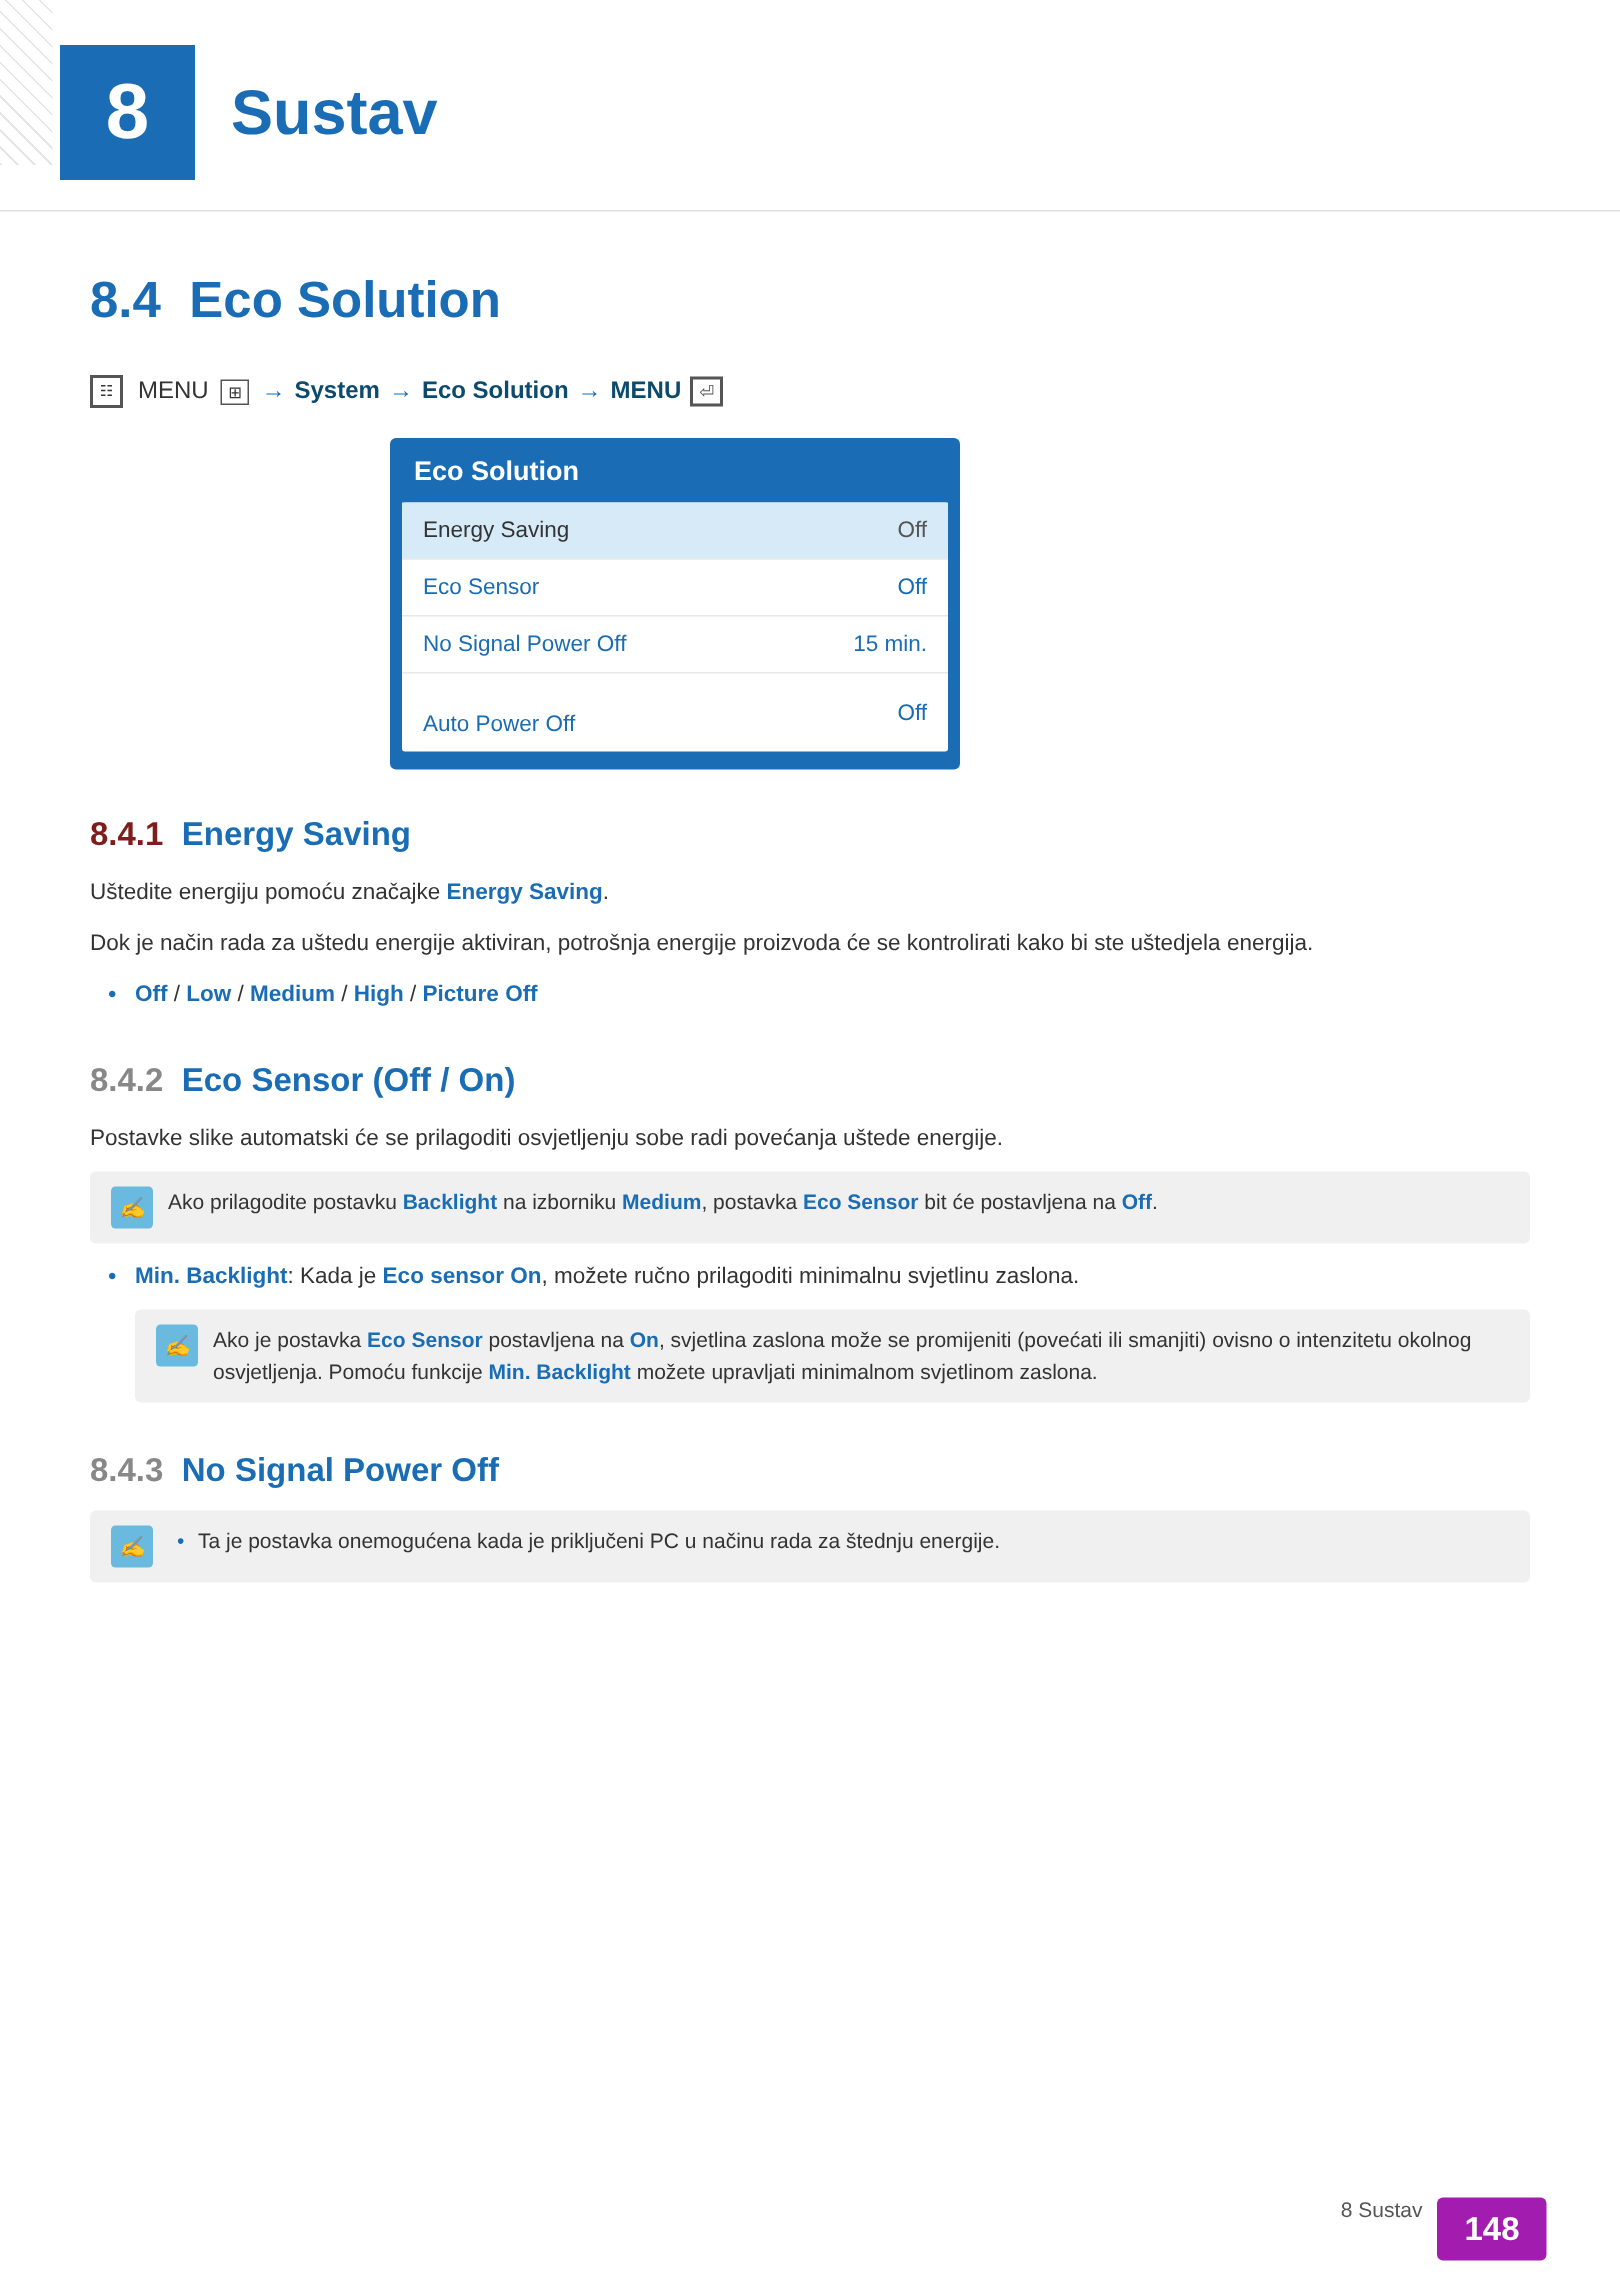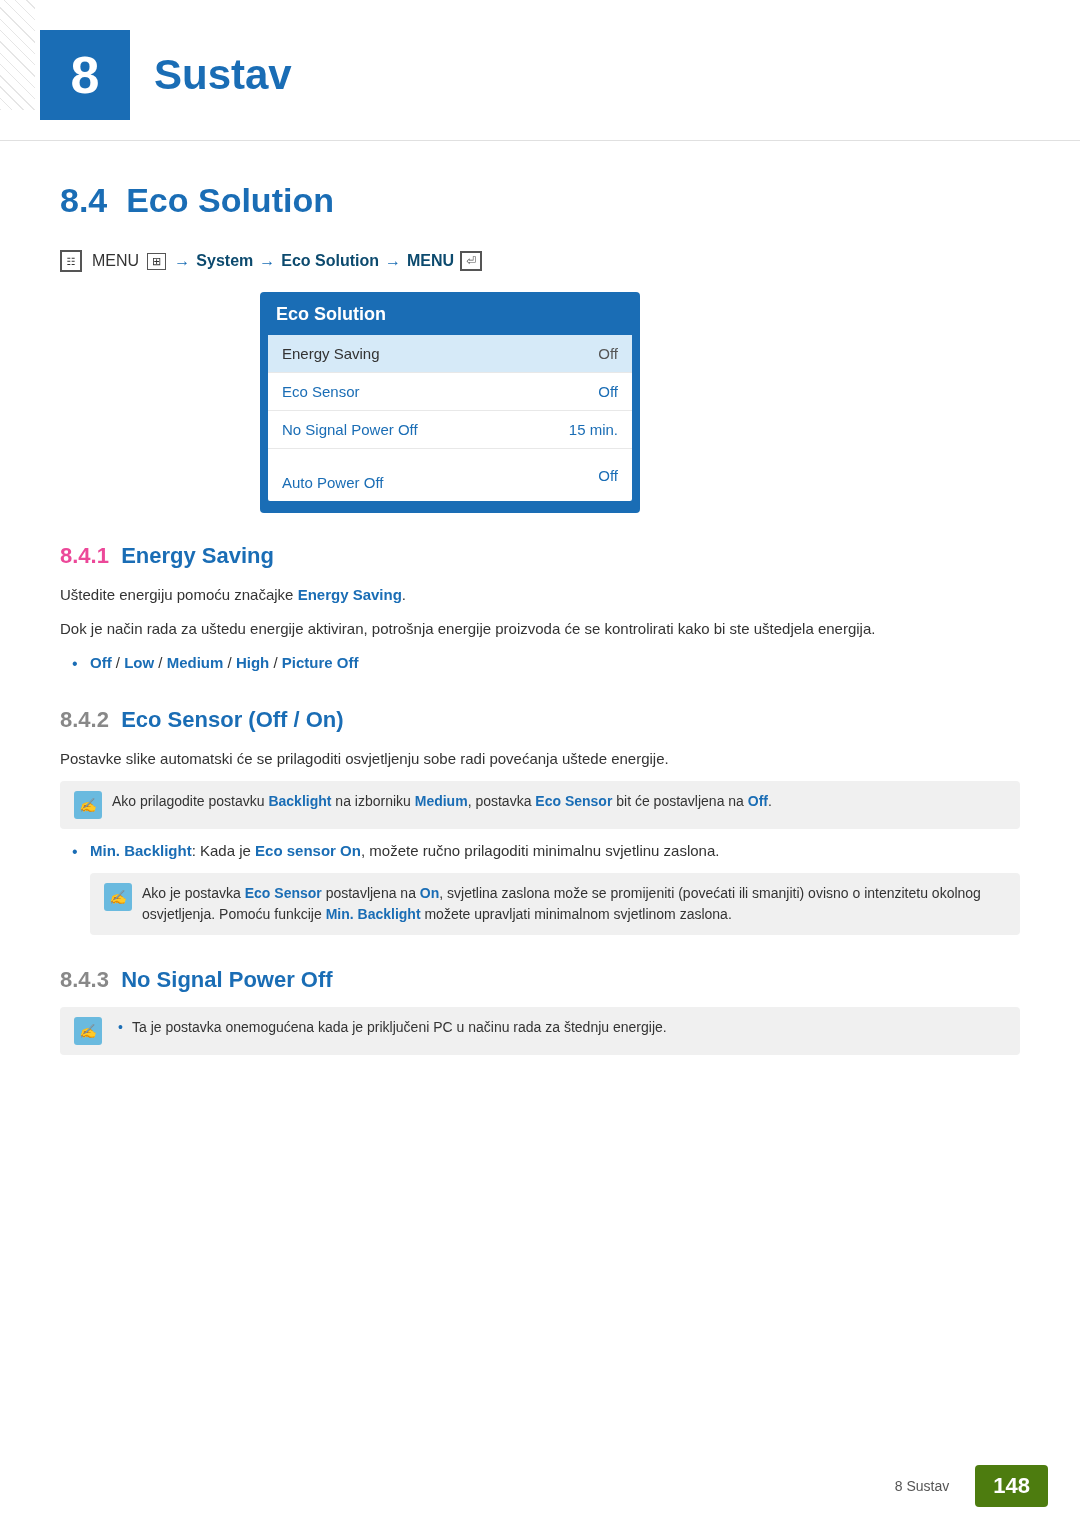--- a/index.html
+++ b/index.html
@@ -216,31 +216,31 @@
       content: '•';
       position: absolute;
       left: -14px;
       color: #1a6db5;
     }
 
     
     .footer {
       position: absolute;
       bottom: 20px;
-      right: 32px;
-      display: flex;
-      align-items: center;
-      gap: 26px;
+      right: 49px;
+      display: flex;
+      align-items: flex-start;
+      gap: 10px;
     }
     .footer-text {
       font-size: 14px;
       color: #555;
     }
     .footer-badge {
-      background: #4d7c0f;
+      background: #a21caf;
       color: white;
       font-size: 22px;
       font-weight: bold;
       padding: 8px 18px;
       border-radius: 4px;
     }
 
     
     .diag-lines {
       position: absolute;
@@ -308,21 +308,21 @@
       <div class="eco-item">
         <span class="item-name" style="color:#1a6db5;margin-top:15px;">Auto Power Off</span>
         <span class="item-value" style="color:#1a6db5;">Off</span>
       </div>
 
     </div>
   </div>
 
   <div class="subsection">
     <div class="subsection-title">
-      <span style="color:#ec4899;">8.4.1&nbsp;&nbsp;</span><span>Energy Saving</span>
+      <span style="color:#7f1d1d;">8.4.1&nbsp;&nbsp;</span><span>Energy Saving</span>
     </div>
     <p class="body-text">
       Uštedite energiju pomoću značajke <span class="bold-blue">Energy Saving</span>.
     </p>
     <p class="body-text">
       Dok je način rada za uštedu energije aktiviran, potrošnja energije proizvoda će se kontrolirati kako bi ste uštedjela energija.
     </p>
     <ul class="bullet-list">
       <li>
         <span class="options-text">Off</span> / <span class="options-text">Low</span> / <span class="options-text">Medium</span> / <span class="options-text">High</span> / <span class="options-text">Picture Off</span>

